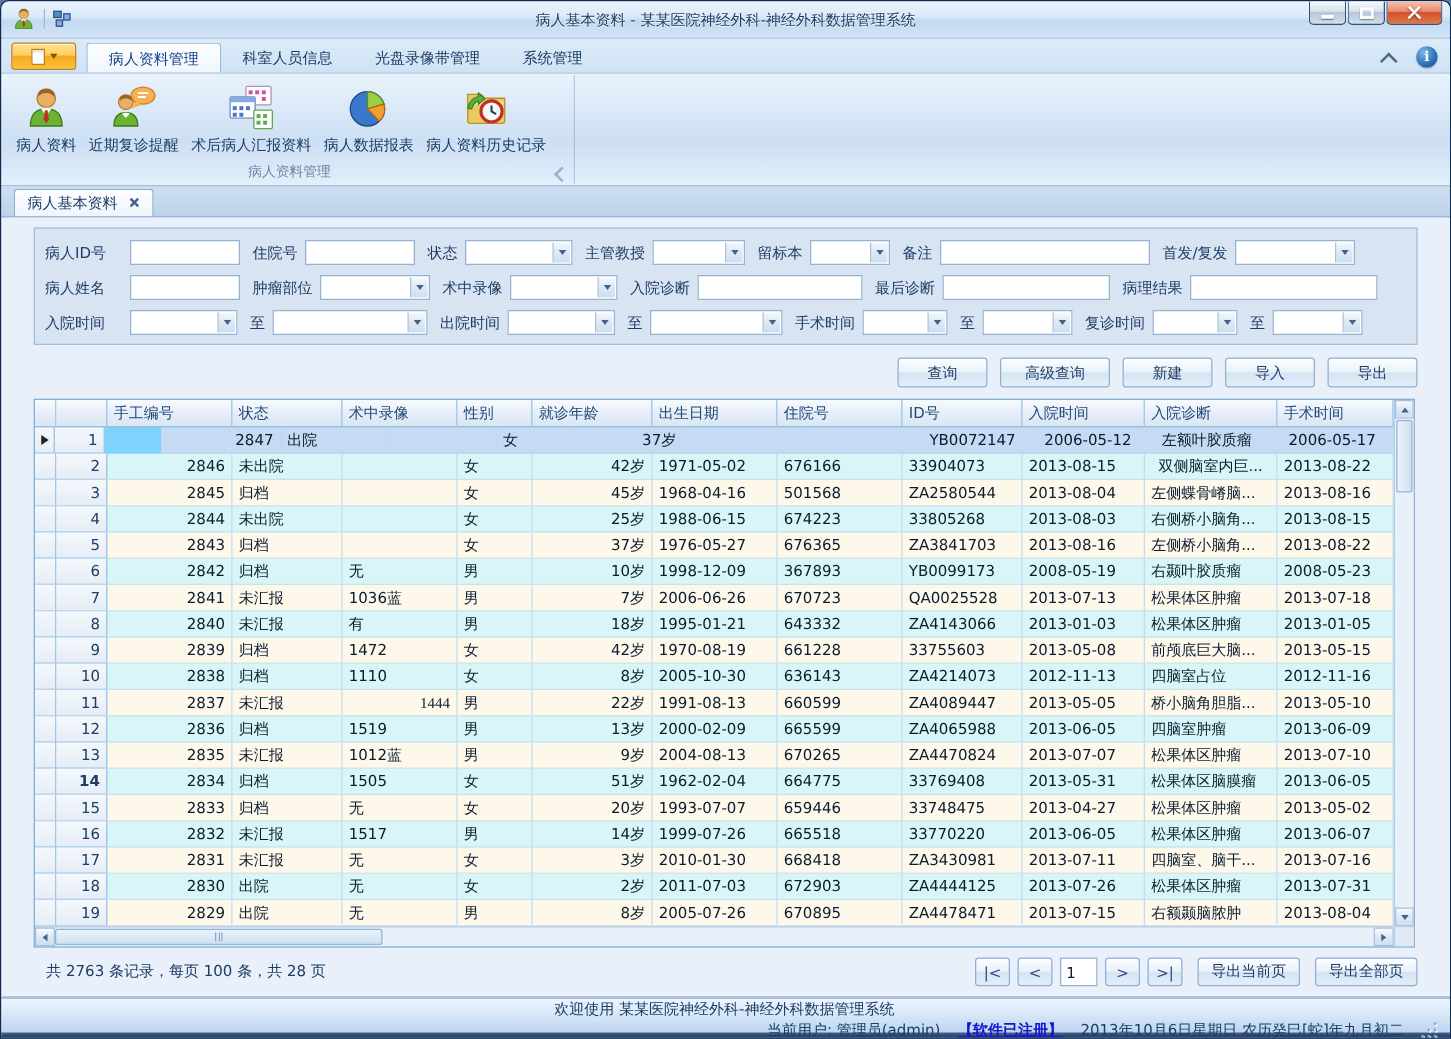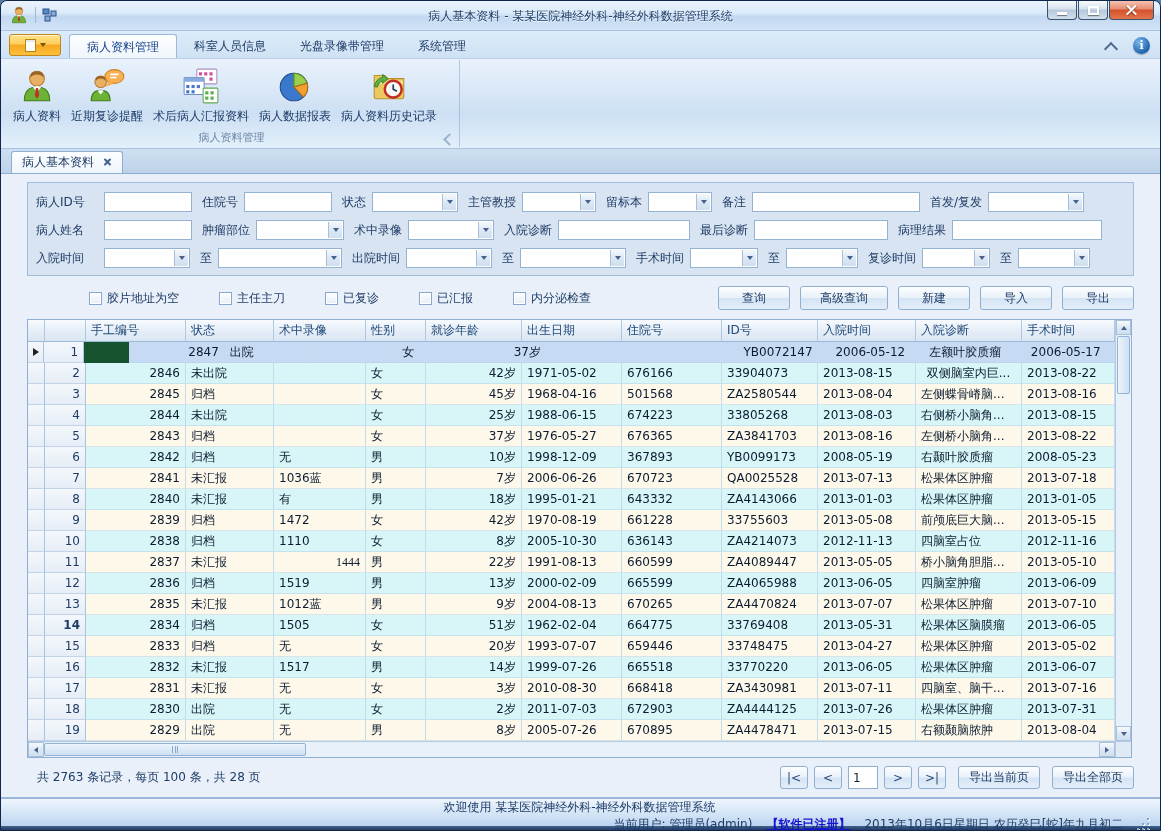--- a/index.html
+++ b/index.html
@@ -99,21 +99,21 @@
   .cbbox { width:13px; height:13px; border:1px solid #89a6cc; background:linear-gradient(#fdfeff,#e7eef7); margin-right:5px;
     box-shadow:inset 0 0 0 1px #fff; }
   .cblabel { color:#1e3c66; }
   .abtns { margin-left:auto; display:flex; gap:10px; }
   .abtn { min-width:72px; height:24px; border:1px solid #8fafd2; border-radius:3px;
     background:linear-gradient(#fdfeff,#e9f1f9 48%,#d5e4f3 52%,#e3eef9 100%);
     font:12px "DejaVu Sans",sans-serif; color:#1e3c66; padding:0 12px; }
   .abtn.wide { min-width:88px; }
 
   
-  .grid { margin-top:7px; border:1px solid #8fb0d2; background:#14532d; width:1105px; height:439px; display:flex; flex-direction:column; }
+  .grid { margin-top:7px; border:1px solid #8fb0d2; background:#7dd3fc; width:1105px; height:439px; display:flex; flex-direction:column; }
   .grid-main { display:flex; height:421px; }
   .grid-table { width:1087px; }
   .ghead { display:flex; height:22px; }
   .gh { height:22px; background:linear-gradient(#f8fbfe,#e6eef8 50%,#dae6f3); border-right:1px solid #b0c8e0;
     border-bottom:1px solid #9cb8d6; padding:0 5px; line-height:21px; color:#204a78; white-space:nowrap; overflow:hidden; }
   .grow { display:flex; height:21px; }
   .grow.c-cyan .gc { background:#d8f6f8; }
   .grow.c-cream .gc { background:#fdf8ea; }
   .grow.sel .gc { background:#c6daf3; }
   .gc { height:21px; line-height:20px; padding:0 5px; border-right:1px solid #c2dcee; border-bottom:1px solid rgba(176,204,228,.45);
@@ -448,42 +448,20 @@
             <div class="fcombo" style="width: 72px;">
               <span class="combo-arrow">
                 <span class="tri-down"></span>
               </span>
             </div>
           </div>
         </div>
       </div>
 
     <div class="filter-row">
-      <div style="display:flex;align-items:center;">
-          <div class="cb">
-            <span class="cbbox"></span>
-            <span class="cblabel">胶片地址为空</span>
-          </div>
-          <div class="cb">
-            <span class="cbbox"></span>
-            <span class="cblabel">主任主刀</span>
-          </div>
-          <div class="cb">
-            <span class="cbbox"></span>
-            <span class="cblabel">已复诊</span>
-          </div>
-          <div class="cb">
-            <span class="cbbox"></span>
-            <span class="cblabel">已汇报</span>
-          </div>
-          <div class="cb">
-            <span class="cbbox"></span>
-            <span class="cblabel">内分泌检查</span>
-          </div>
-        </div>
       <div class="abtns">
           <button class="abtn">查询</button>
           <button class="abtn wide">高级查询</button>
           <button class="abtn">新建</button>
           <button class="abtn">导入</button>
           <button class="abtn">导出</button>
         </div>
     </div>
 
     <div class="grid">
@@ -748,21 +726,21 @@
                 <div class="gc" style="width: 93px; text-align: left;">2013-06-07</div>
               </div>
               <div class="grow c-cream">
                 <div class="gc gind" style="width: 17px;"></div>
                 <div class="gc gnum" style="width: 41px;">17</div>
                 <div class="gc" style="width: 100px; text-align: right;">2831</div>
                 <div class="gc" style="width: 88px; text-align: left;">未汇报</div>
                 <div class="gc" style="width: 92px; text-align: left;">无</div>
                 <div class="gc" style="width: 60px; text-align: left;">女</div>
                 <div class="gc" style="width: 96px; text-align: right;">3岁</div>
-                <div class="gc" style="width: 100px; text-align: left;">2010-08-30</div>
+                <div class="gc" style="width: 100px; text-align: left;">2010-01-30</div>
                 <div class="gc" style="width: 100px; text-align: left;">668418</div>
                 <div class="gc" style="width: 96px; text-align: left;">ZA3430981</div>
                 <div class="gc" style="width: 98px; text-align: left;">2013-07-11</div>
                 <div class="gc" style="width: 106px; text-align: left;">四脑室、脑干...</div>
                 <div class="gc" style="width: 93px; text-align: left;">2013-07-16</div>
               </div>
               <div class="grow c-cyan">
                 <div class="gc gind" style="width: 17px;"></div>
                 <div class="gc gnum" style="width: 41px;">18</div>
                 <div class="gc" style="width: 100px; text-align: right;">2830</div>

